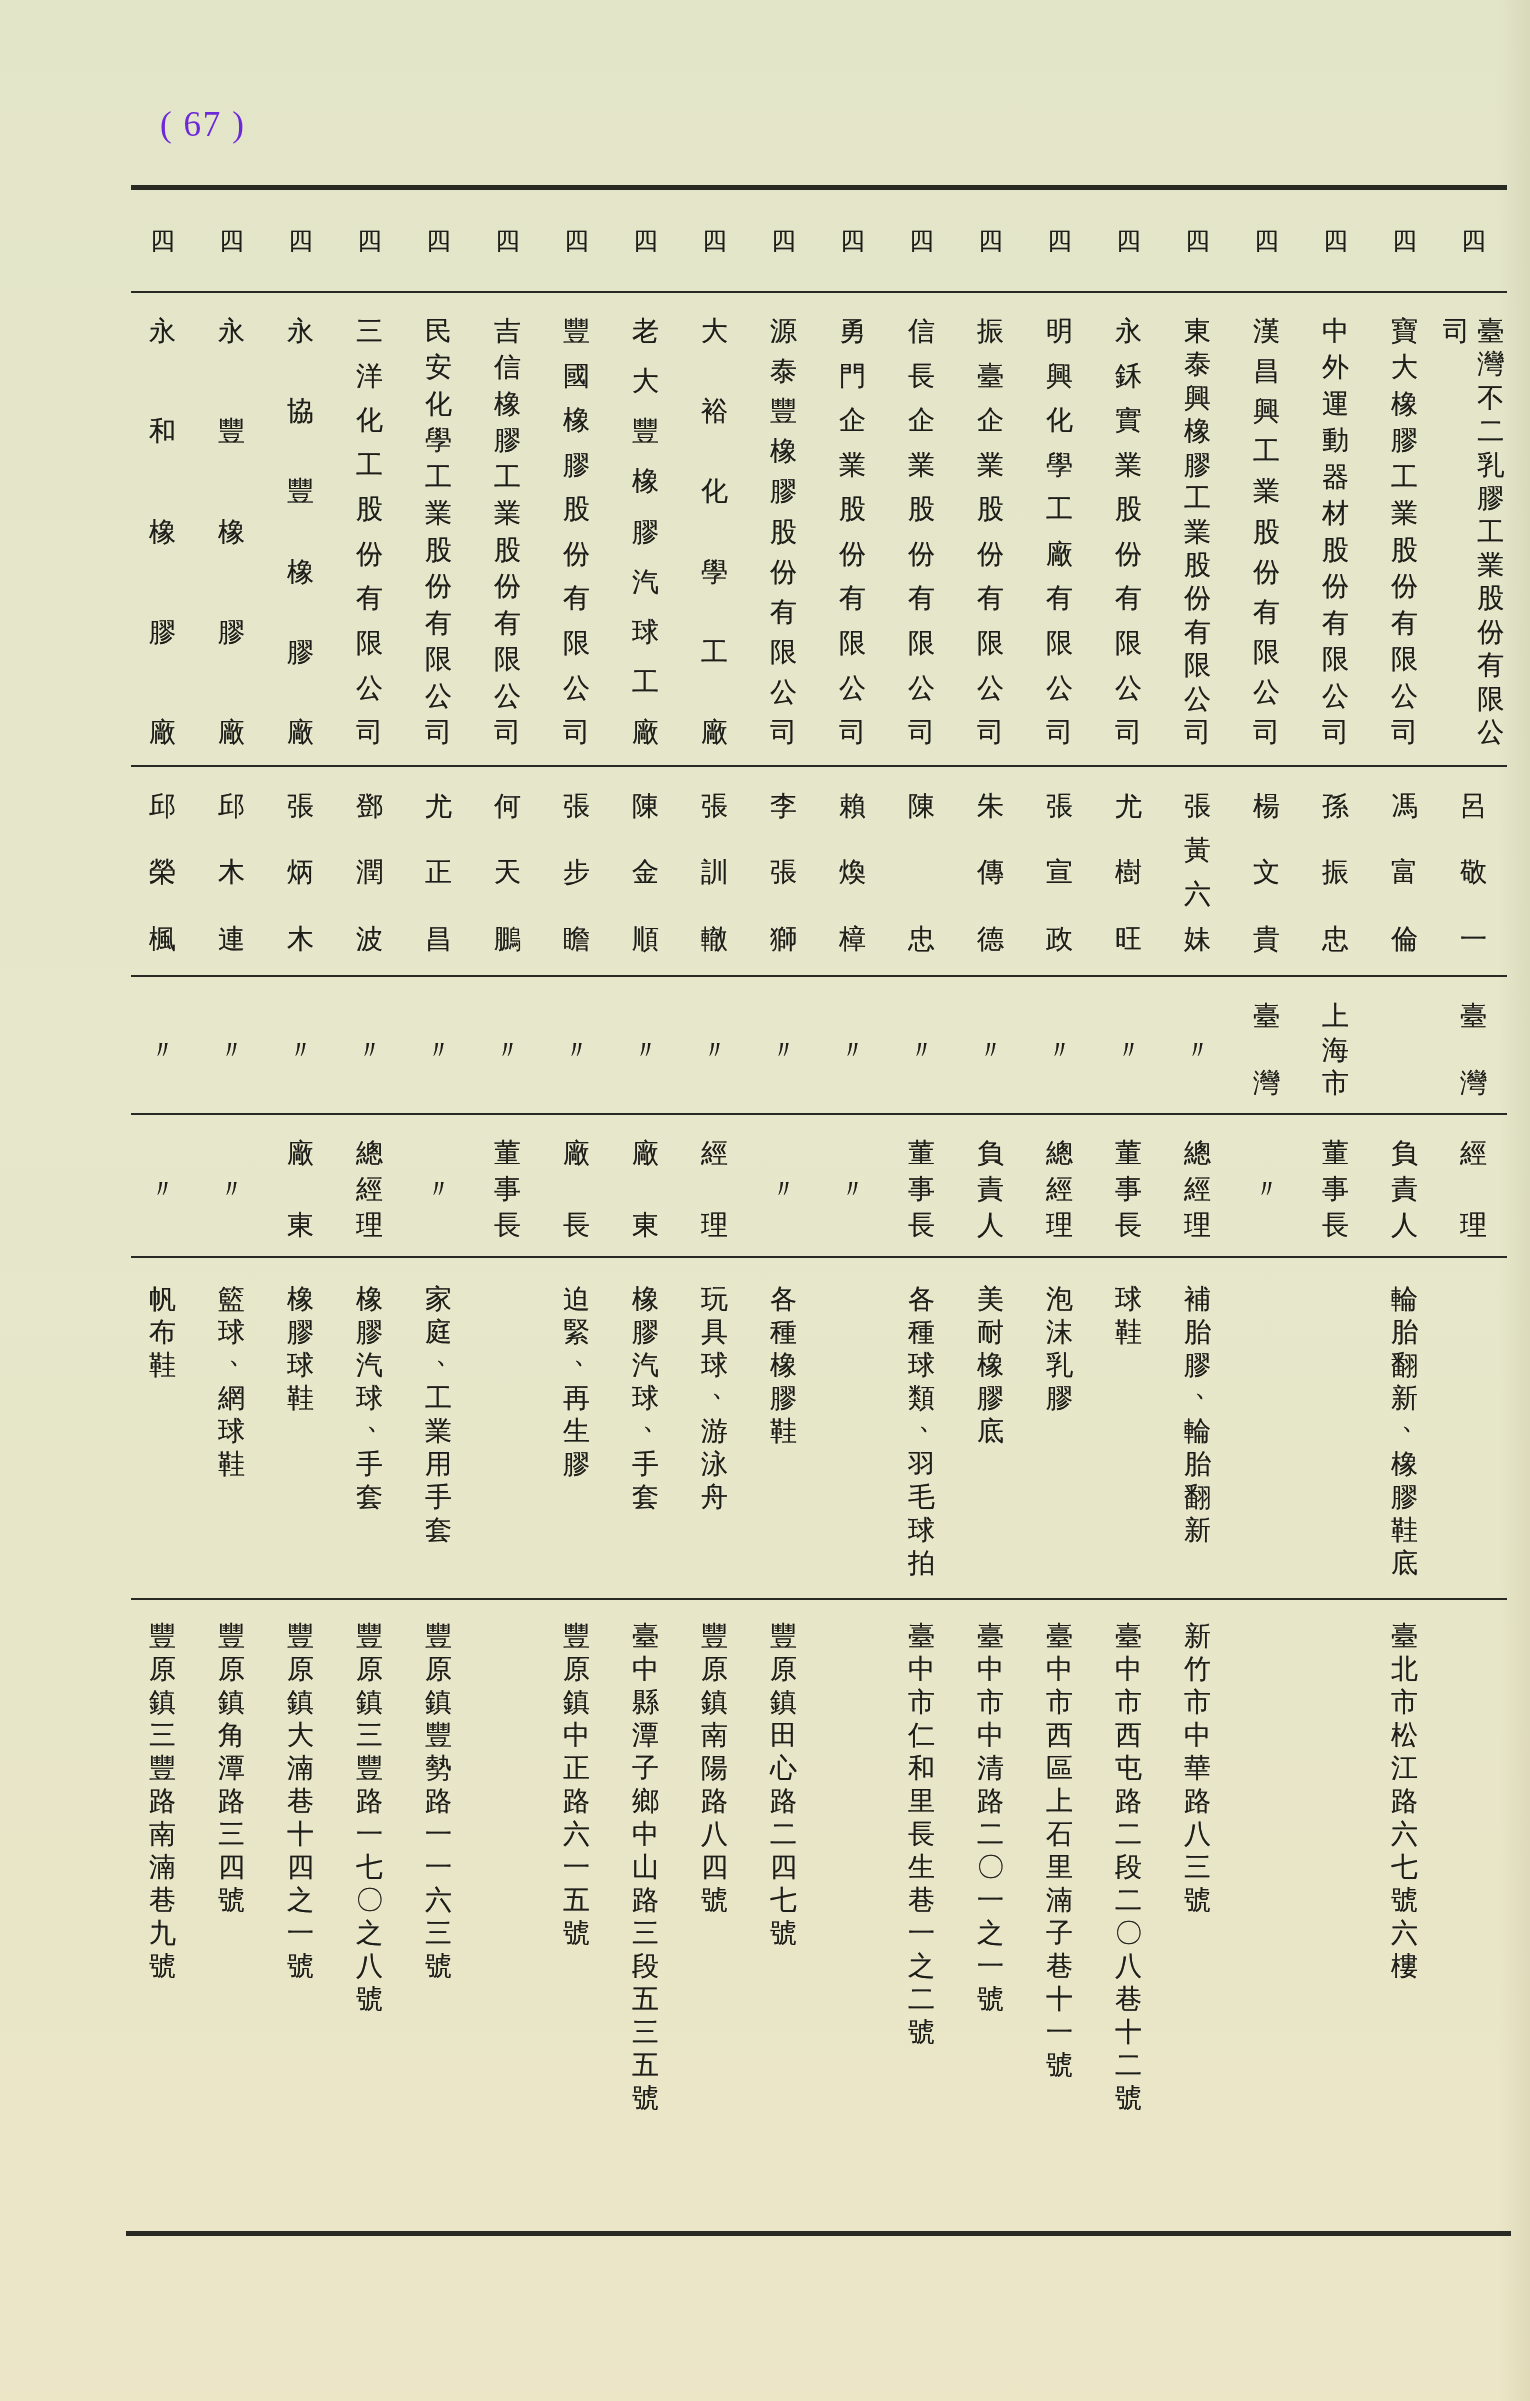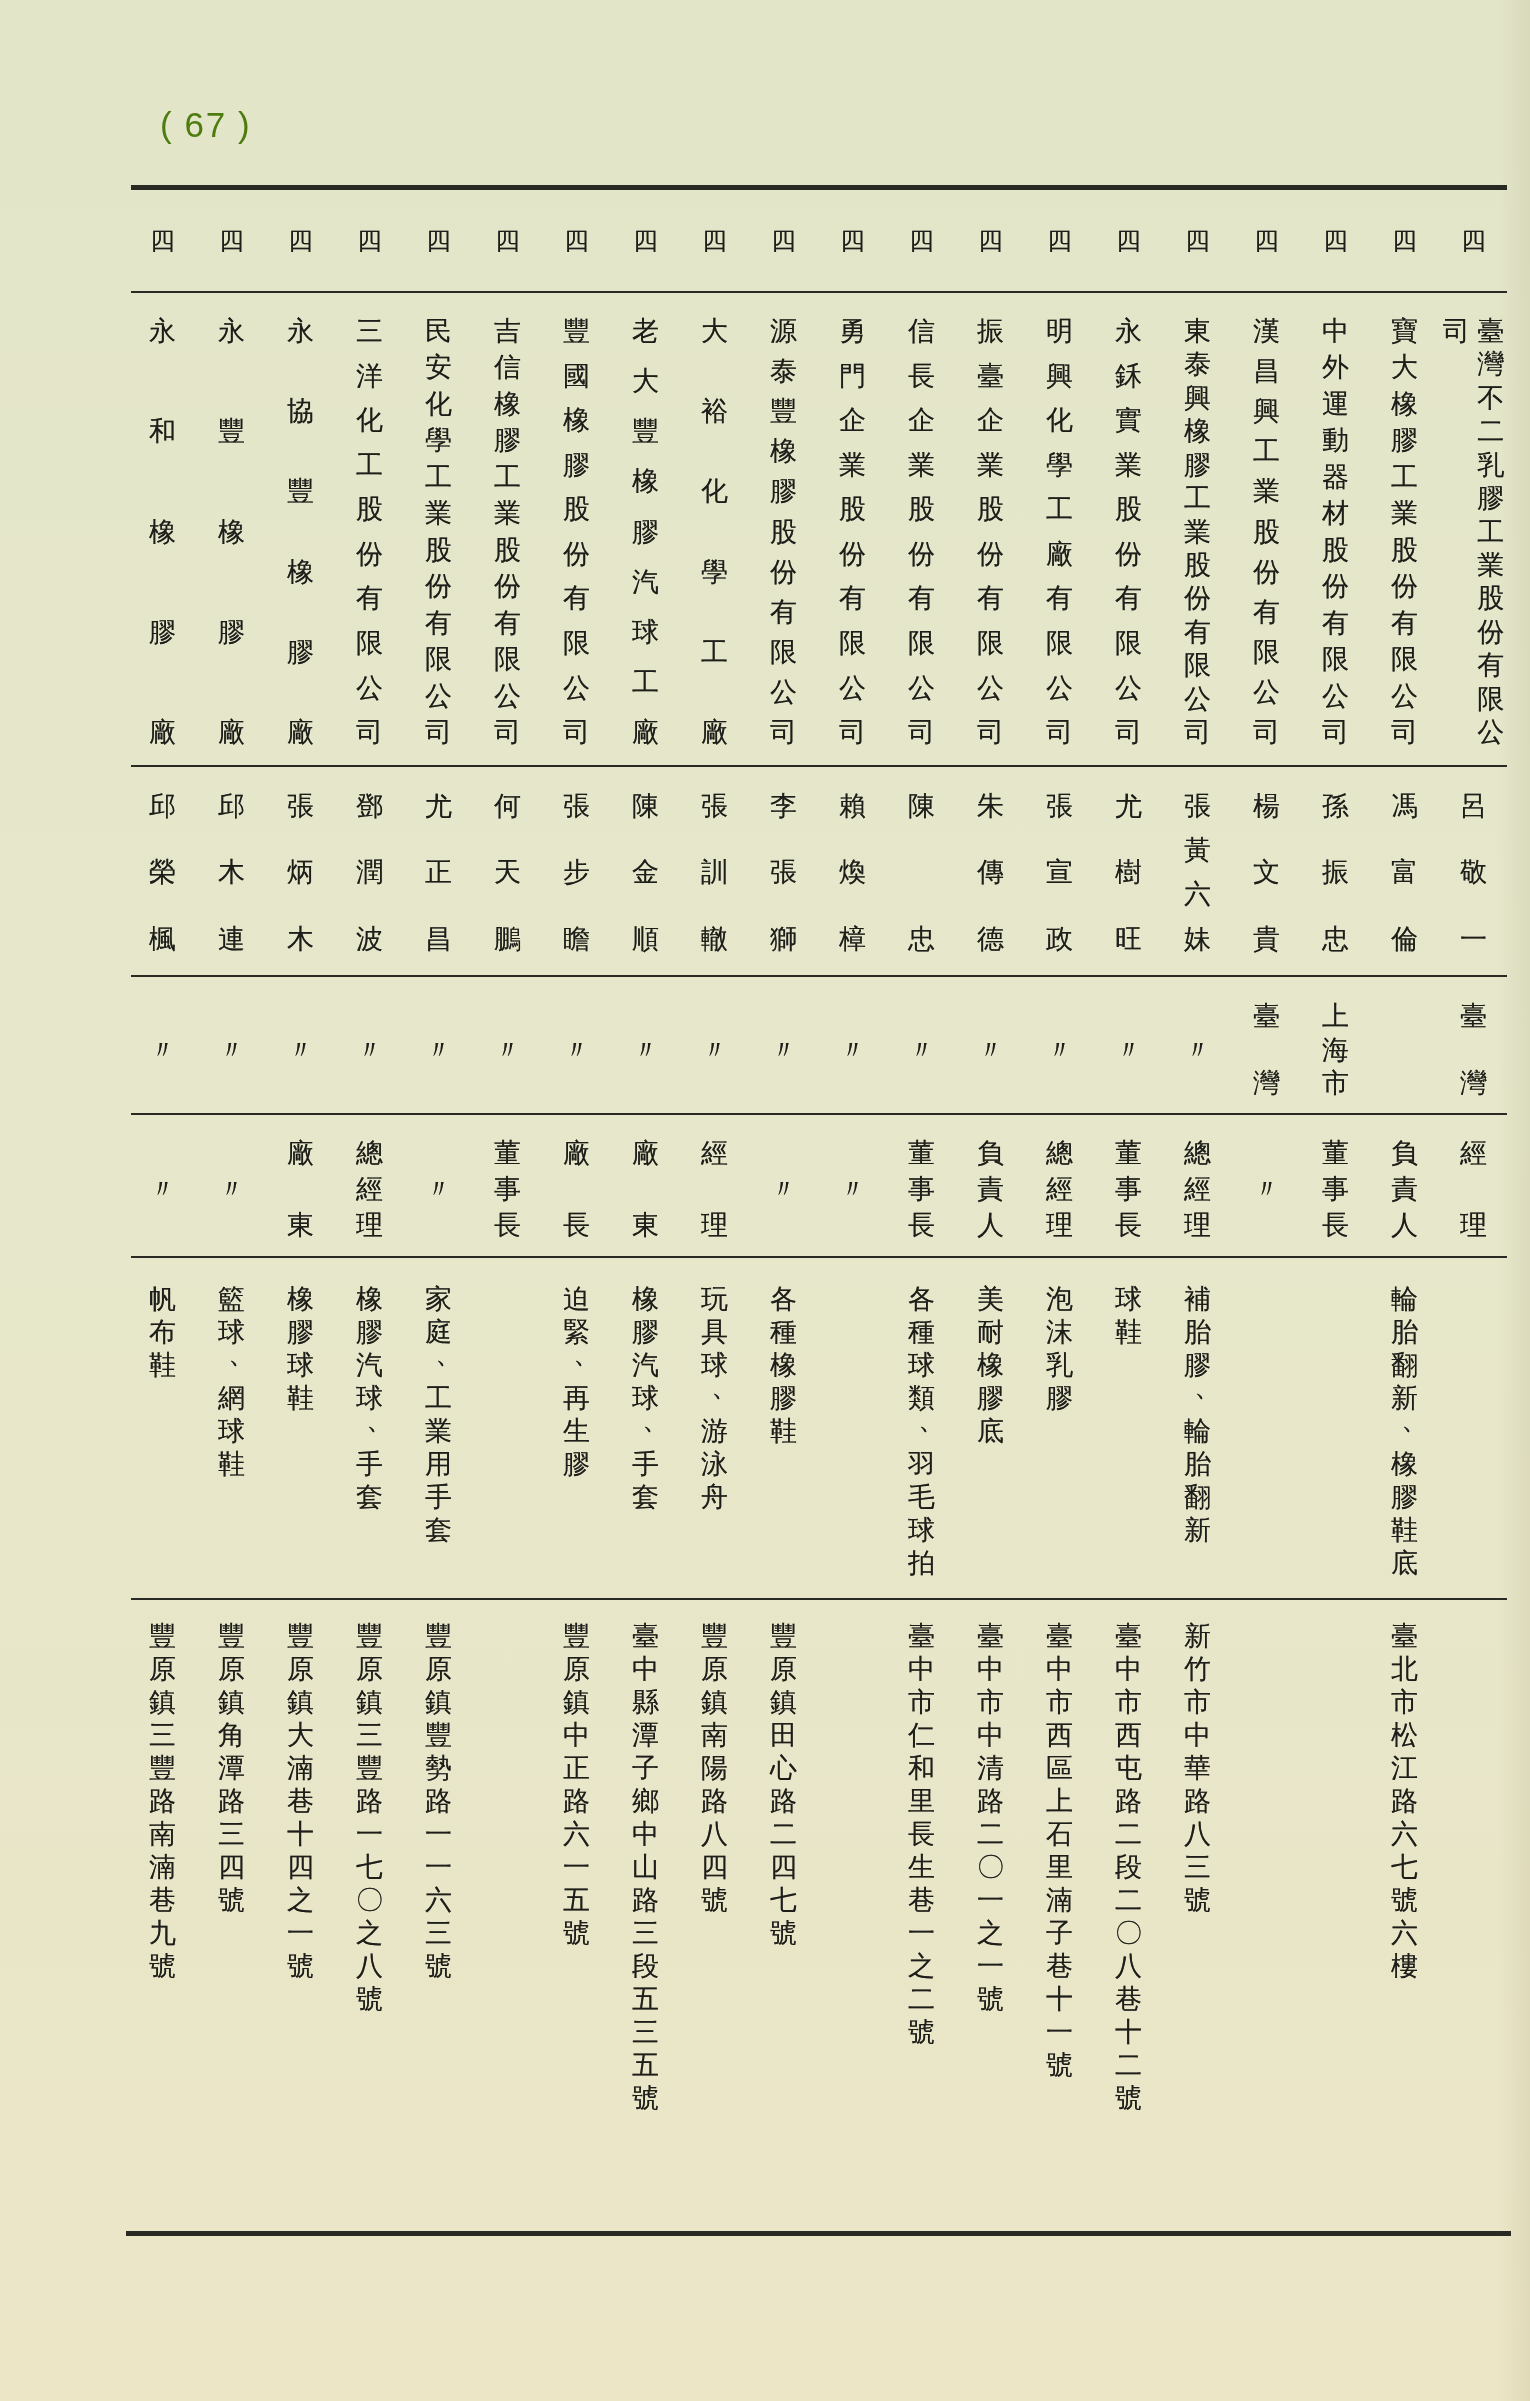--- a/index.html
+++ b/index.html
@@ -6,22 +6,22 @@
   body {
     width:1530px; height:2401px; overflow:hidden; position:relative;
     background: linear-gradient(180deg, #e3e5c9 0%, #e6e7cb 45%, #e9e6c8 80%, #ece6c7 100%);
     font-family: "DejaVu Serif", "Liberation Serif", serif;
     color:#1d1d19;
   }
   .edge-shade { position:absolute; top:0; right:0; width:32px; height:2401px;
     background: linear-gradient(90deg, rgba(0,0,0,0) 0%, rgba(120,110,60,0.10) 100%); }
   .page-number {
     position:absolute; left:160px; top:104px;
-    font-family: Liberation Sans, sans-serif;
-    font-size:35px; line-height:41px; letter-spacing:1.6px; color:#4d7c0f;
+    font-family: Liberation Serif, serif;
+    font-size:35px; line-height:41px; letter-spacing:1.6px; color:#6d28d9;
   }
   .rule { position:absolute; left:131px; width:1376px; background:#2a2a25; }
   .rule.thick { height:4.7px; }
   .rule.thin  { height:1.6px; }
   .rule.mid   { height:2.4px; }
 
   .cols {
     position:absolute; left:130px; top:190px; width:1378px; height:2042px;
     display:flex; flex-direction:row-reverse;
   }

